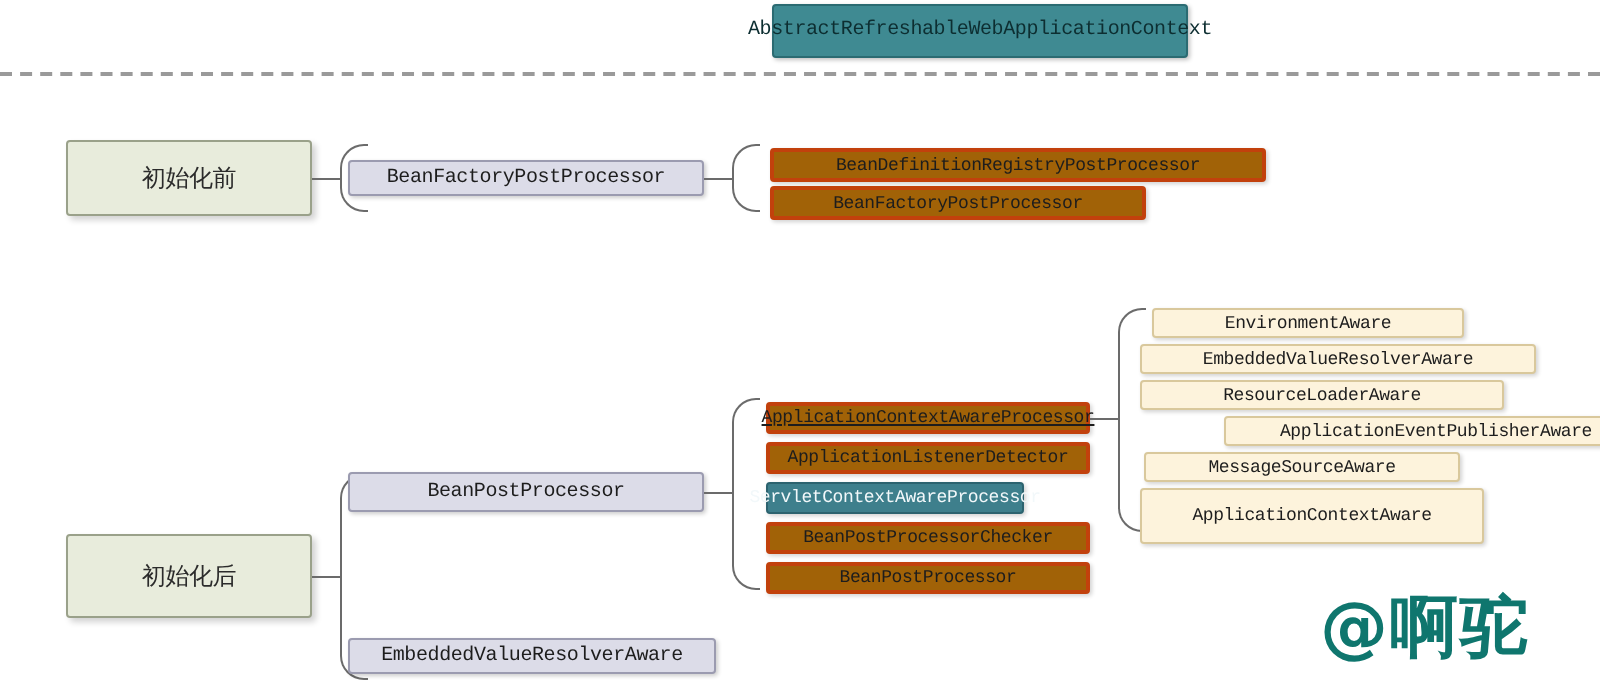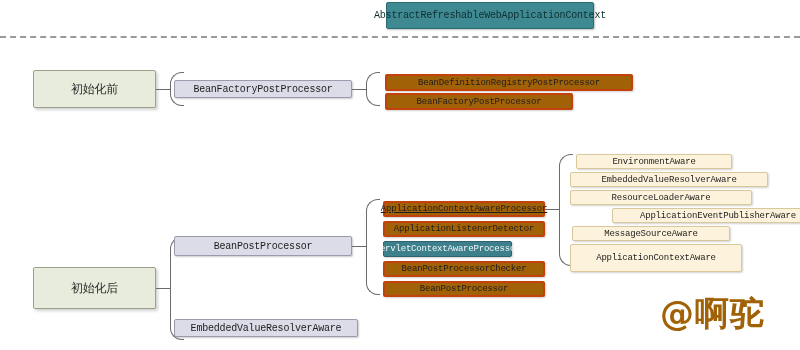--- a/index.html
+++ b/index.html
@@ -105,21 +105,21 @@
     border: 1px solid #6b6b6b;
     border-right: none;
     border-top-left-radius: 12px;
     border-bottom-left-radius: 12px;
     width: 14px;
   }
 
   
   .watermark {
     position: absolute;
-    color: #a16207;
+    color: #0f766e;
     font-size: 34px;
     font-weight: bold;
     font-family: "DejaVu Sans", sans-serif;
     letter-spacing: 1px;
     user-select: none;
   }
 </style>
 </head>
 <body>
 

